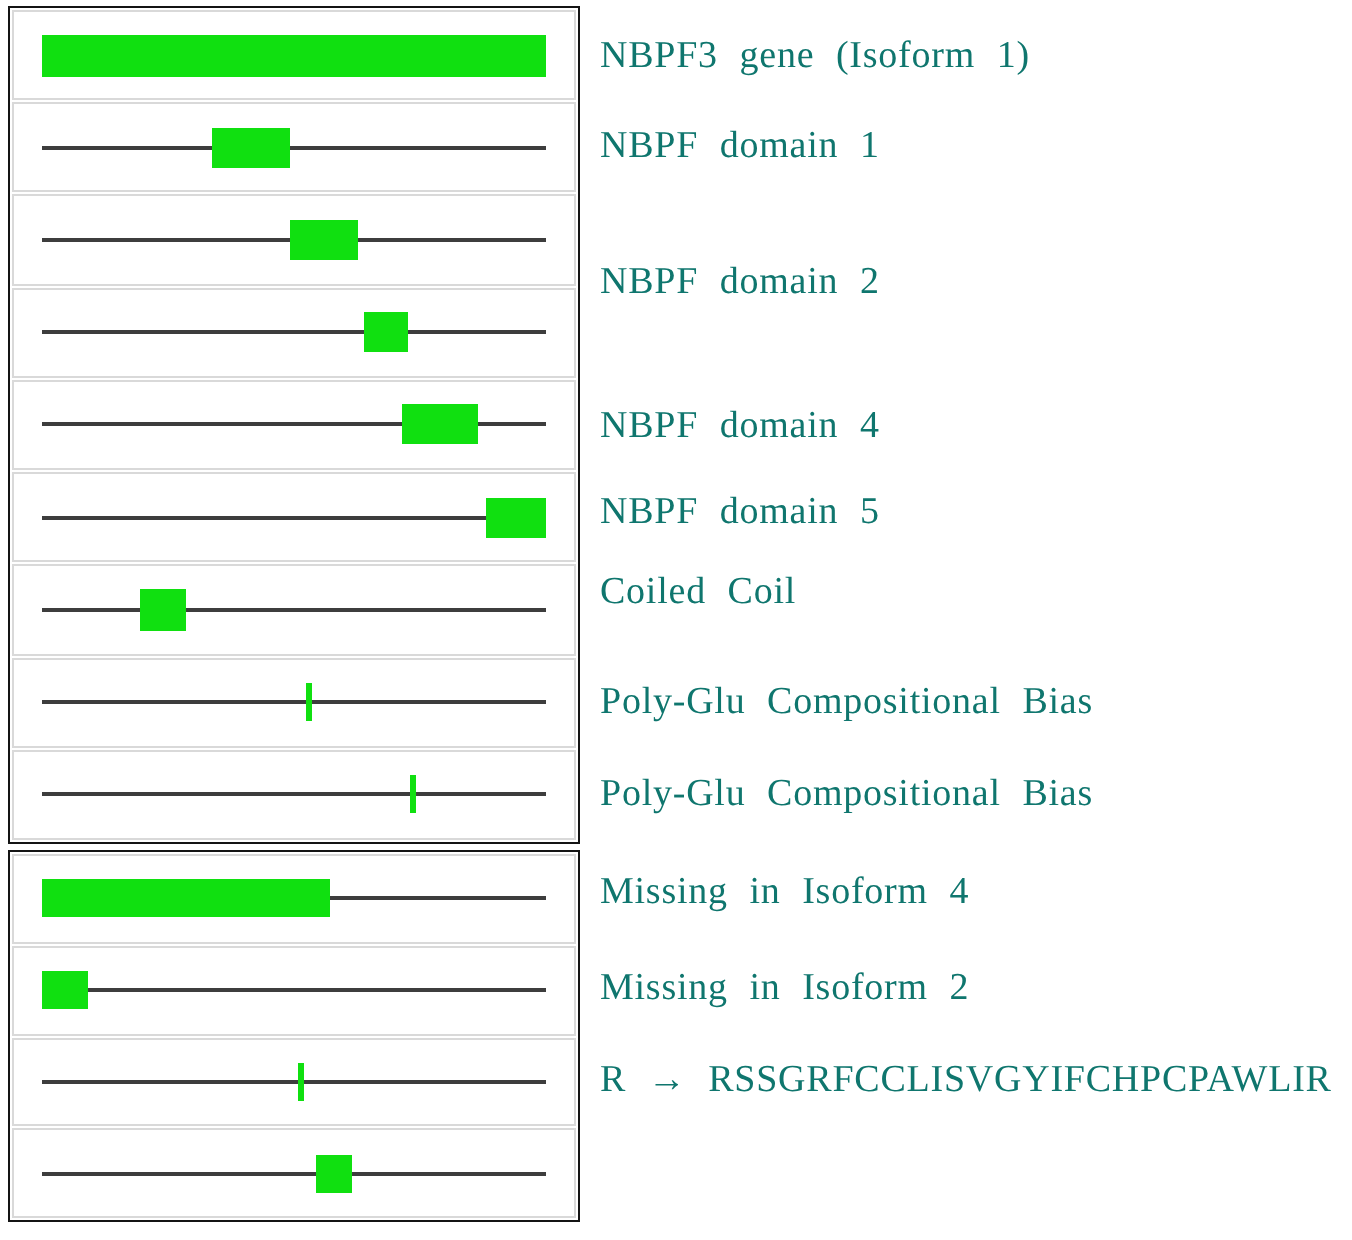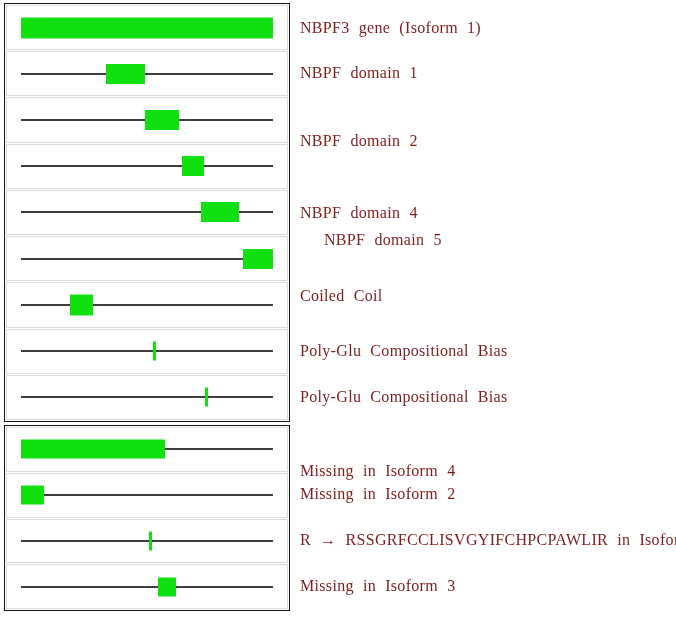--- a/index.html
+++ b/index.html
@@ -55,23 +55,23 @@
   .labels {
     position: absolute;
     top: 0; left: 0;
     width: 676px; height: 620px;
     pointer-events: none;
   }
   .feature-label {
     position: absolute;
     left: 300px;
     transform: translateY(-50%);
-    font-size: 16px;
+    font-size: 19px;
     line-height: 1;
-    color: #7f1d1d;
+    color: #0f766e;
     white-space: nowrap;
     letter-spacing: 0.02em;
     word-spacing: 0.3em;
   }
 </style>
 </head>
 <body>
 
 <div id="canvas">
   <div class="panel" id="panel-0">
@@ -127,22 +127,21 @@
       <div class="row">
         <div class="backbone" style="left: 14px; width: 252px;"></div>
         <div class="marker" style="left: 151px; width: 18px; height: 19px;"></div>
       </div>
     </div>
   <div class="labels" id="labels">
       <div class="feature-label" style="top: 28px;">NBPF3 gene (Isoform 1)</div>
       <div class="feature-label" style="top: 73px;">NBPF domain 1</div>
       <div class="feature-label" style="top: 117px; margin-top: 24px;">NBPF domain 2</div>
       <div class="feature-label" style="top: 213px;">NBPF domain 4</div>
-      <div class="feature-label" style="top: 240px; margin-left: 24px;">NBPF domain 5</div>
+      <div class="feature-label" style="top: 256px;">NBPF domain 5</div>
       <div class="feature-label" style="top: 296px; text-align: center;">Coiled Coil</div>
       <div class="feature-label" style="top: 351px;">Poly-Glu Compositional Bias</div>
       <div class="feature-label" style="top: 397px;">Poly-Glu Compositional Bias</div>
-      <div class="feature-label" style="top: 471px; text-align: right;">Missing in Isoform 4</div>
+      <div class="feature-label" style="top: 446px; text-align: right;">Missing in Isoform 4</div>
       <div class="feature-label" style="top: 494px; text-align: center;">Missing in Isoform 2</div>
       <div class="feature-label" style="top: 540px;">R → RSSGRFCCLISVGYIFCHPCPAWLIR in Isoform 3</div>
-      <div class="feature-label" style="top: 586px;">Missing in Isoform 3</div>
     </div>
 </div>
 
 </body></html>

